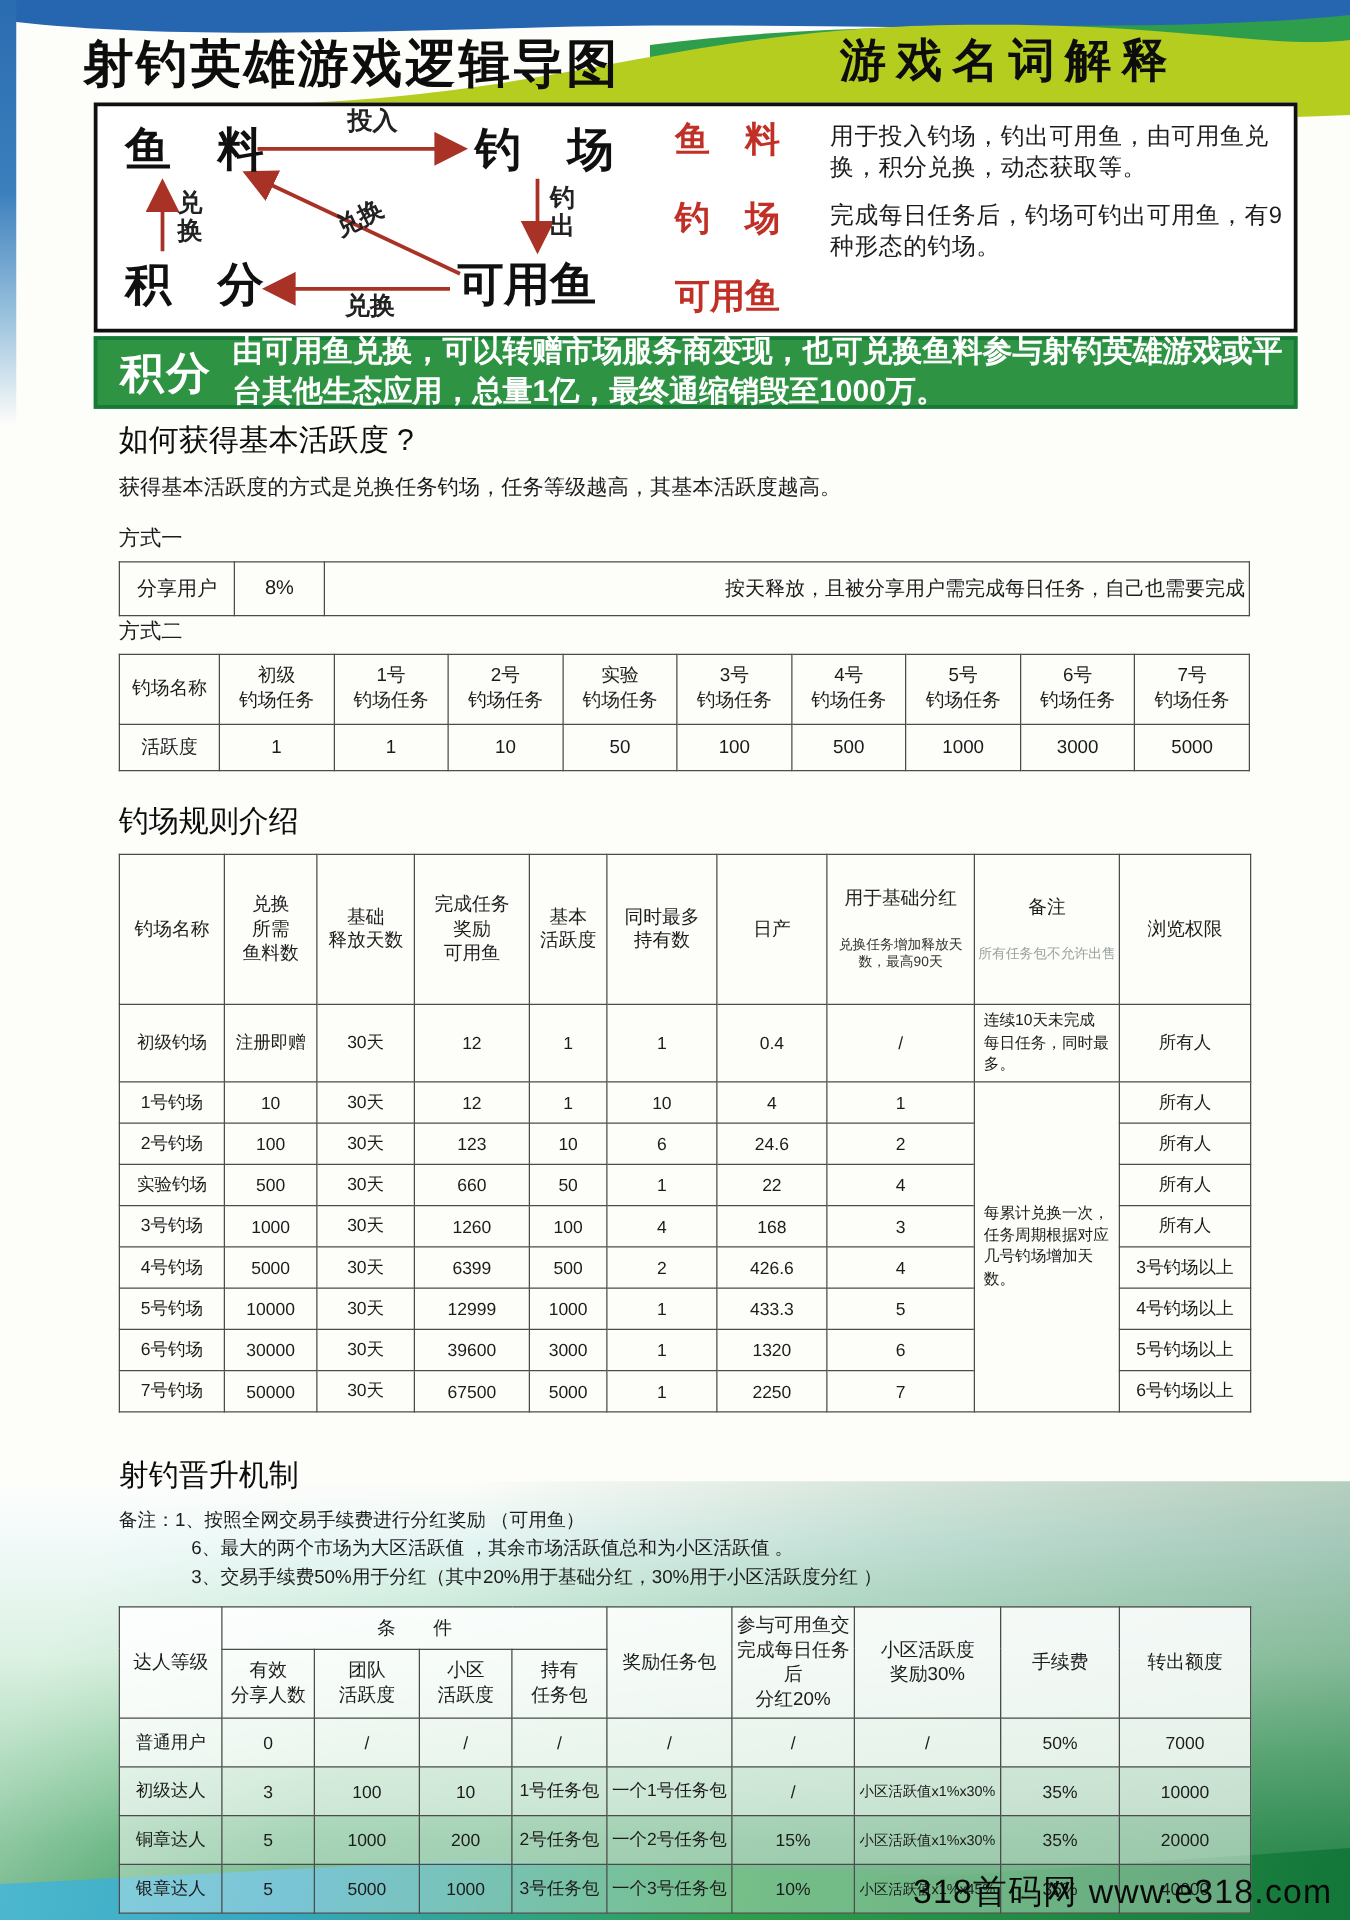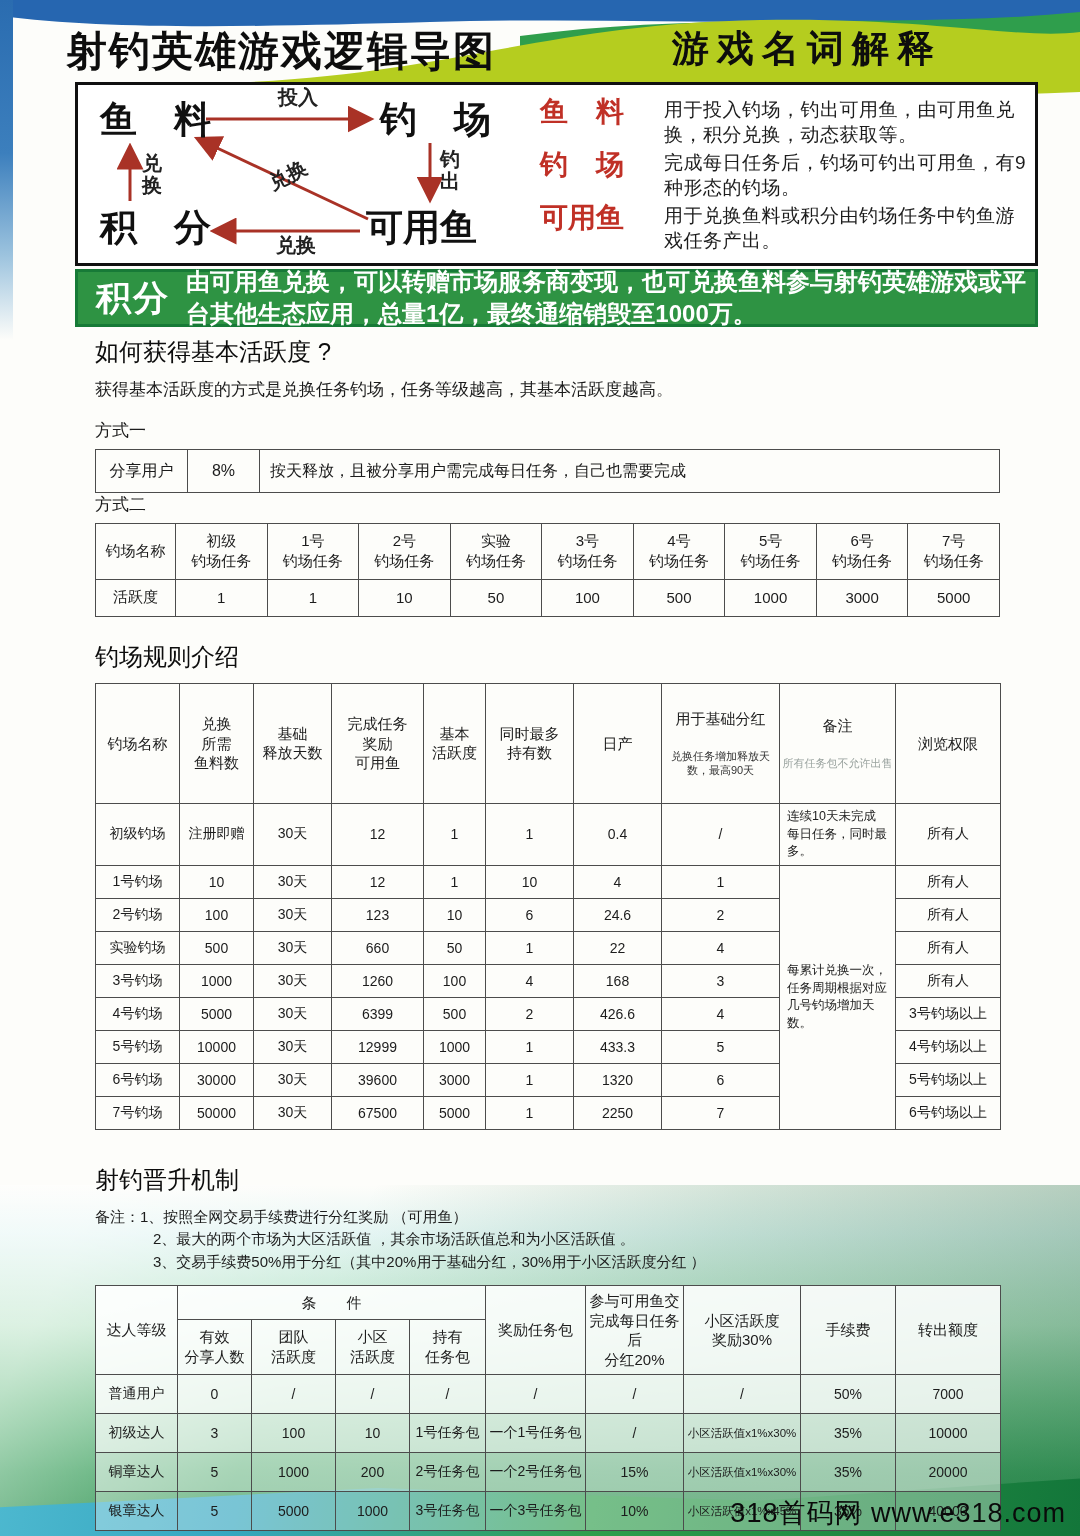--- a/index.html
+++ b/index.html
@@ -47,21 +47,21 @@
   .b-desc{color:#fff;font-size:24px;font-weight:bold;line-height:1.32}
   
   .main{position:absolute;top:336px;left:95px;width:905px;z-index:2}
   .main h2{font-size:24px;font-weight:normal;margin:0 0 10px;color:#0d0d0d}
   .intro{font-size:17px;margin:0 0 18px}
   .mlabel{font-size:17px;margin:0 0 7px}
   table{border-collapse:collapse;width:100%;table-layout:fixed}
   td,th{border:1px solid #4c4c4c;text-align:center;font-weight:normal;padding:4px 3px;vertical-align:middle}
   td{white-space:pre-line}
   .t1{margin-bottom:0}.t1 td{font-size:16px;height:34px}
-  td.left{text-align:left;padding-left:10px}
+  td.left{text-align:right;padding-left:10px}
   .t2{margin-bottom:24px}.t2 td{font-size:15px}
   td.hd{white-space:pre-line;padding:7px 2px;line-height:1.35}
   .t2 tr:last-child td{height:28px}
   .t3{margin-bottom:34px}
   .t3 th{font-size:15px;white-space:pre-line;line-height:1.3;padding:6px 2px}
   .t3 td{font-size:14px;height:26px;padding:3px 2px}
   td.note{font-size:12.5px;text-align:left;padding:4px 7px;line-height:1.4}
   .h-main{font-size:15px}
   .h-sub{font-size:11px;line-height:1.25;margin-top:2px}
   .h-sub.dark{color:#333}
@@ -130,21 +130,20 @@
       <div class="g-row">
         <div class="g-term">鱼　料</div>
         <div class="g-desc">用于投入钓场，钓出可用鱼，由可用鱼兑换，积分兑换，动态获取等。</div>
       </div>
       <div class="g-row">
         <div class="g-term">钓　场</div>
         <div class="g-desc">完成每日任务后，钓场可钓出可用鱼，有9种形态的钓场。</div>
       </div>
       <div class="g-row">
         <div class="g-term">可用鱼</div>
-        <div class="g-desc">用于兑换鱼料或积分由钓场任务中钓鱼游戏任务产出。</div>
       </div>
     </div>
   </div>
 
   <div class="banner">
     <div class="b-term">积分</div>
     <div class="b-desc">由可用鱼兑换，可以转赠市场服务商变现，也可兑换鱼料参与射钓英雄游戏或平台其他生态应用，总量1亿，最终通缩销毁至1000万。</div>
   </div>
 
   <div class="main">
@@ -361,21 +360,21 @@
             <td>2250</td>
             <td>7</td>
             <td>6号钓场以上</td>
           </tr>
         </tbody>
     </table>
 
     <h2>射钓晋升机制</h2>
     <div class="notes">
       <div class="note-line">备注：1、按照全网交易手续费进行分红奖励 （可用鱼）</div>
-      <div class="note-line indent">2、最大的两个市场为大区活跃值 ，其余市场活跃值总和为小区活跃值 。</div>
+      <div class="note-line indent">6、最大的两个市场为大区活跃值 ，其余市场活跃值总和为小区活跃值 。</div>
       <div class="note-line indent">3、交易手续费50%用于分红（其中20%用于基础分红，30%用于小区活跃度分红 ）</div>
     </div>
 
     <table class="t4">
       <colgroup>
         <col style="width:82px">
           <col style="width:74px">
           <col style="width:84px">
           <col style="width:74px">
         <col style="width:76px">

